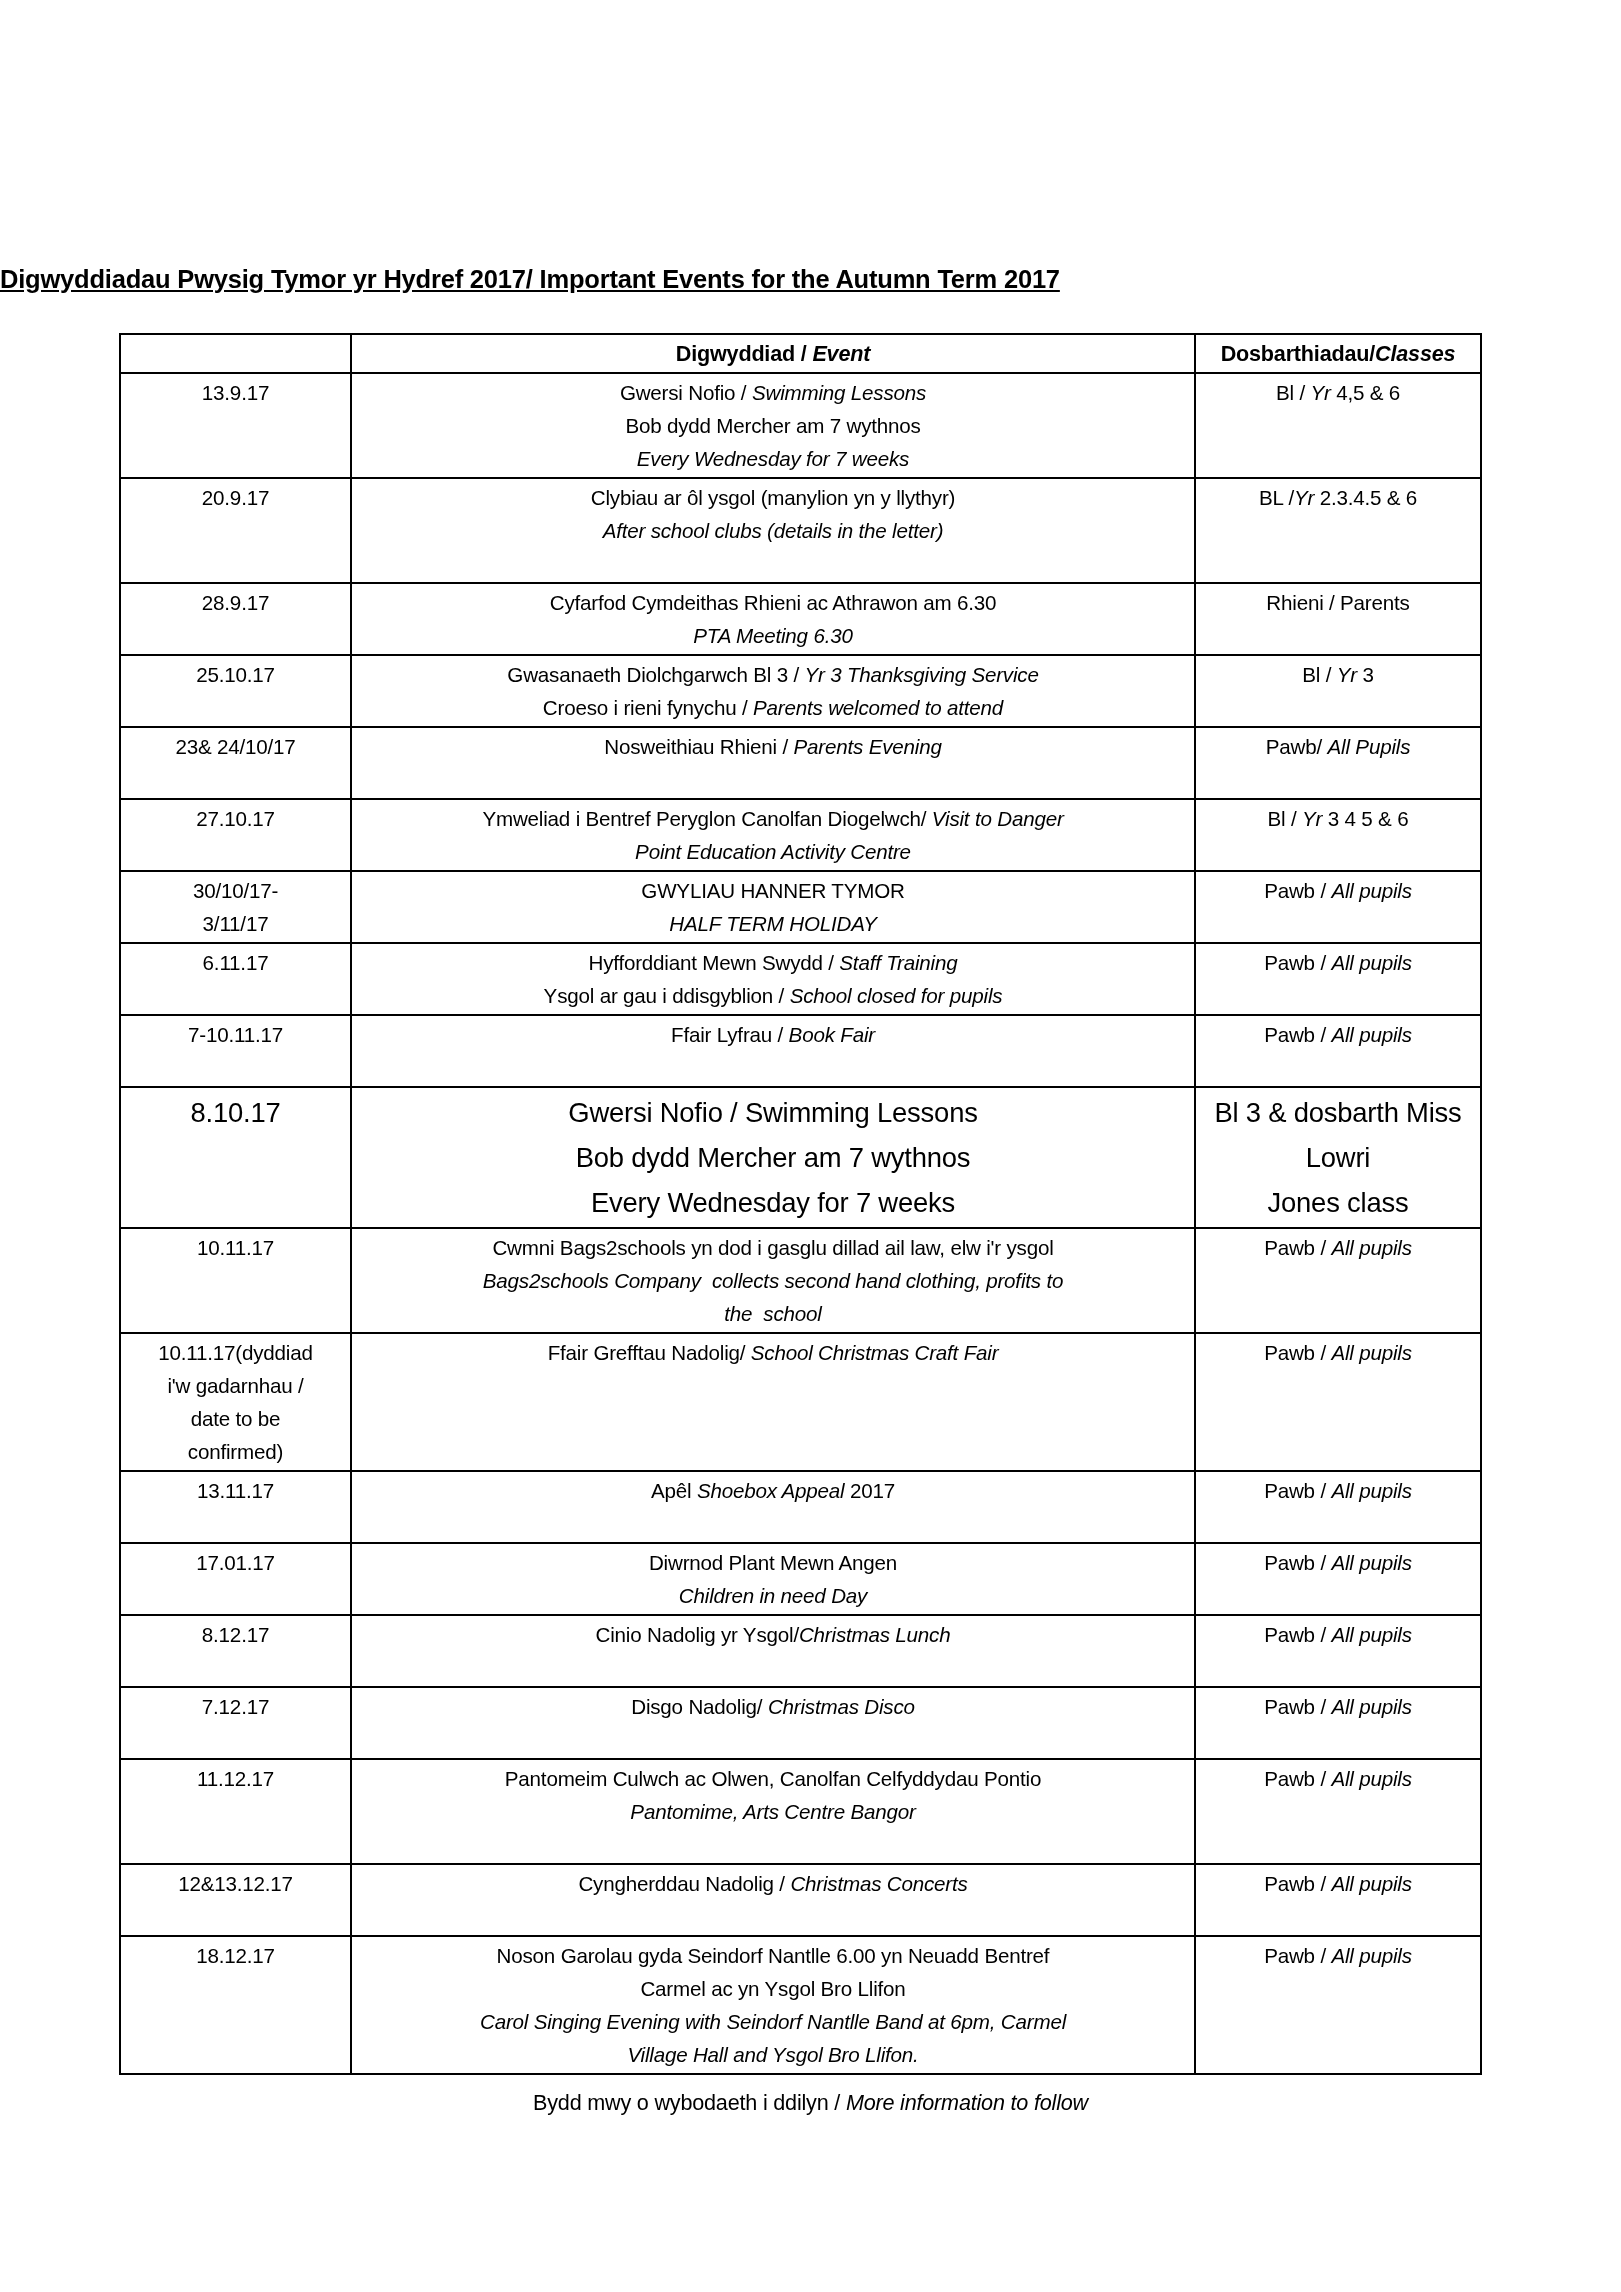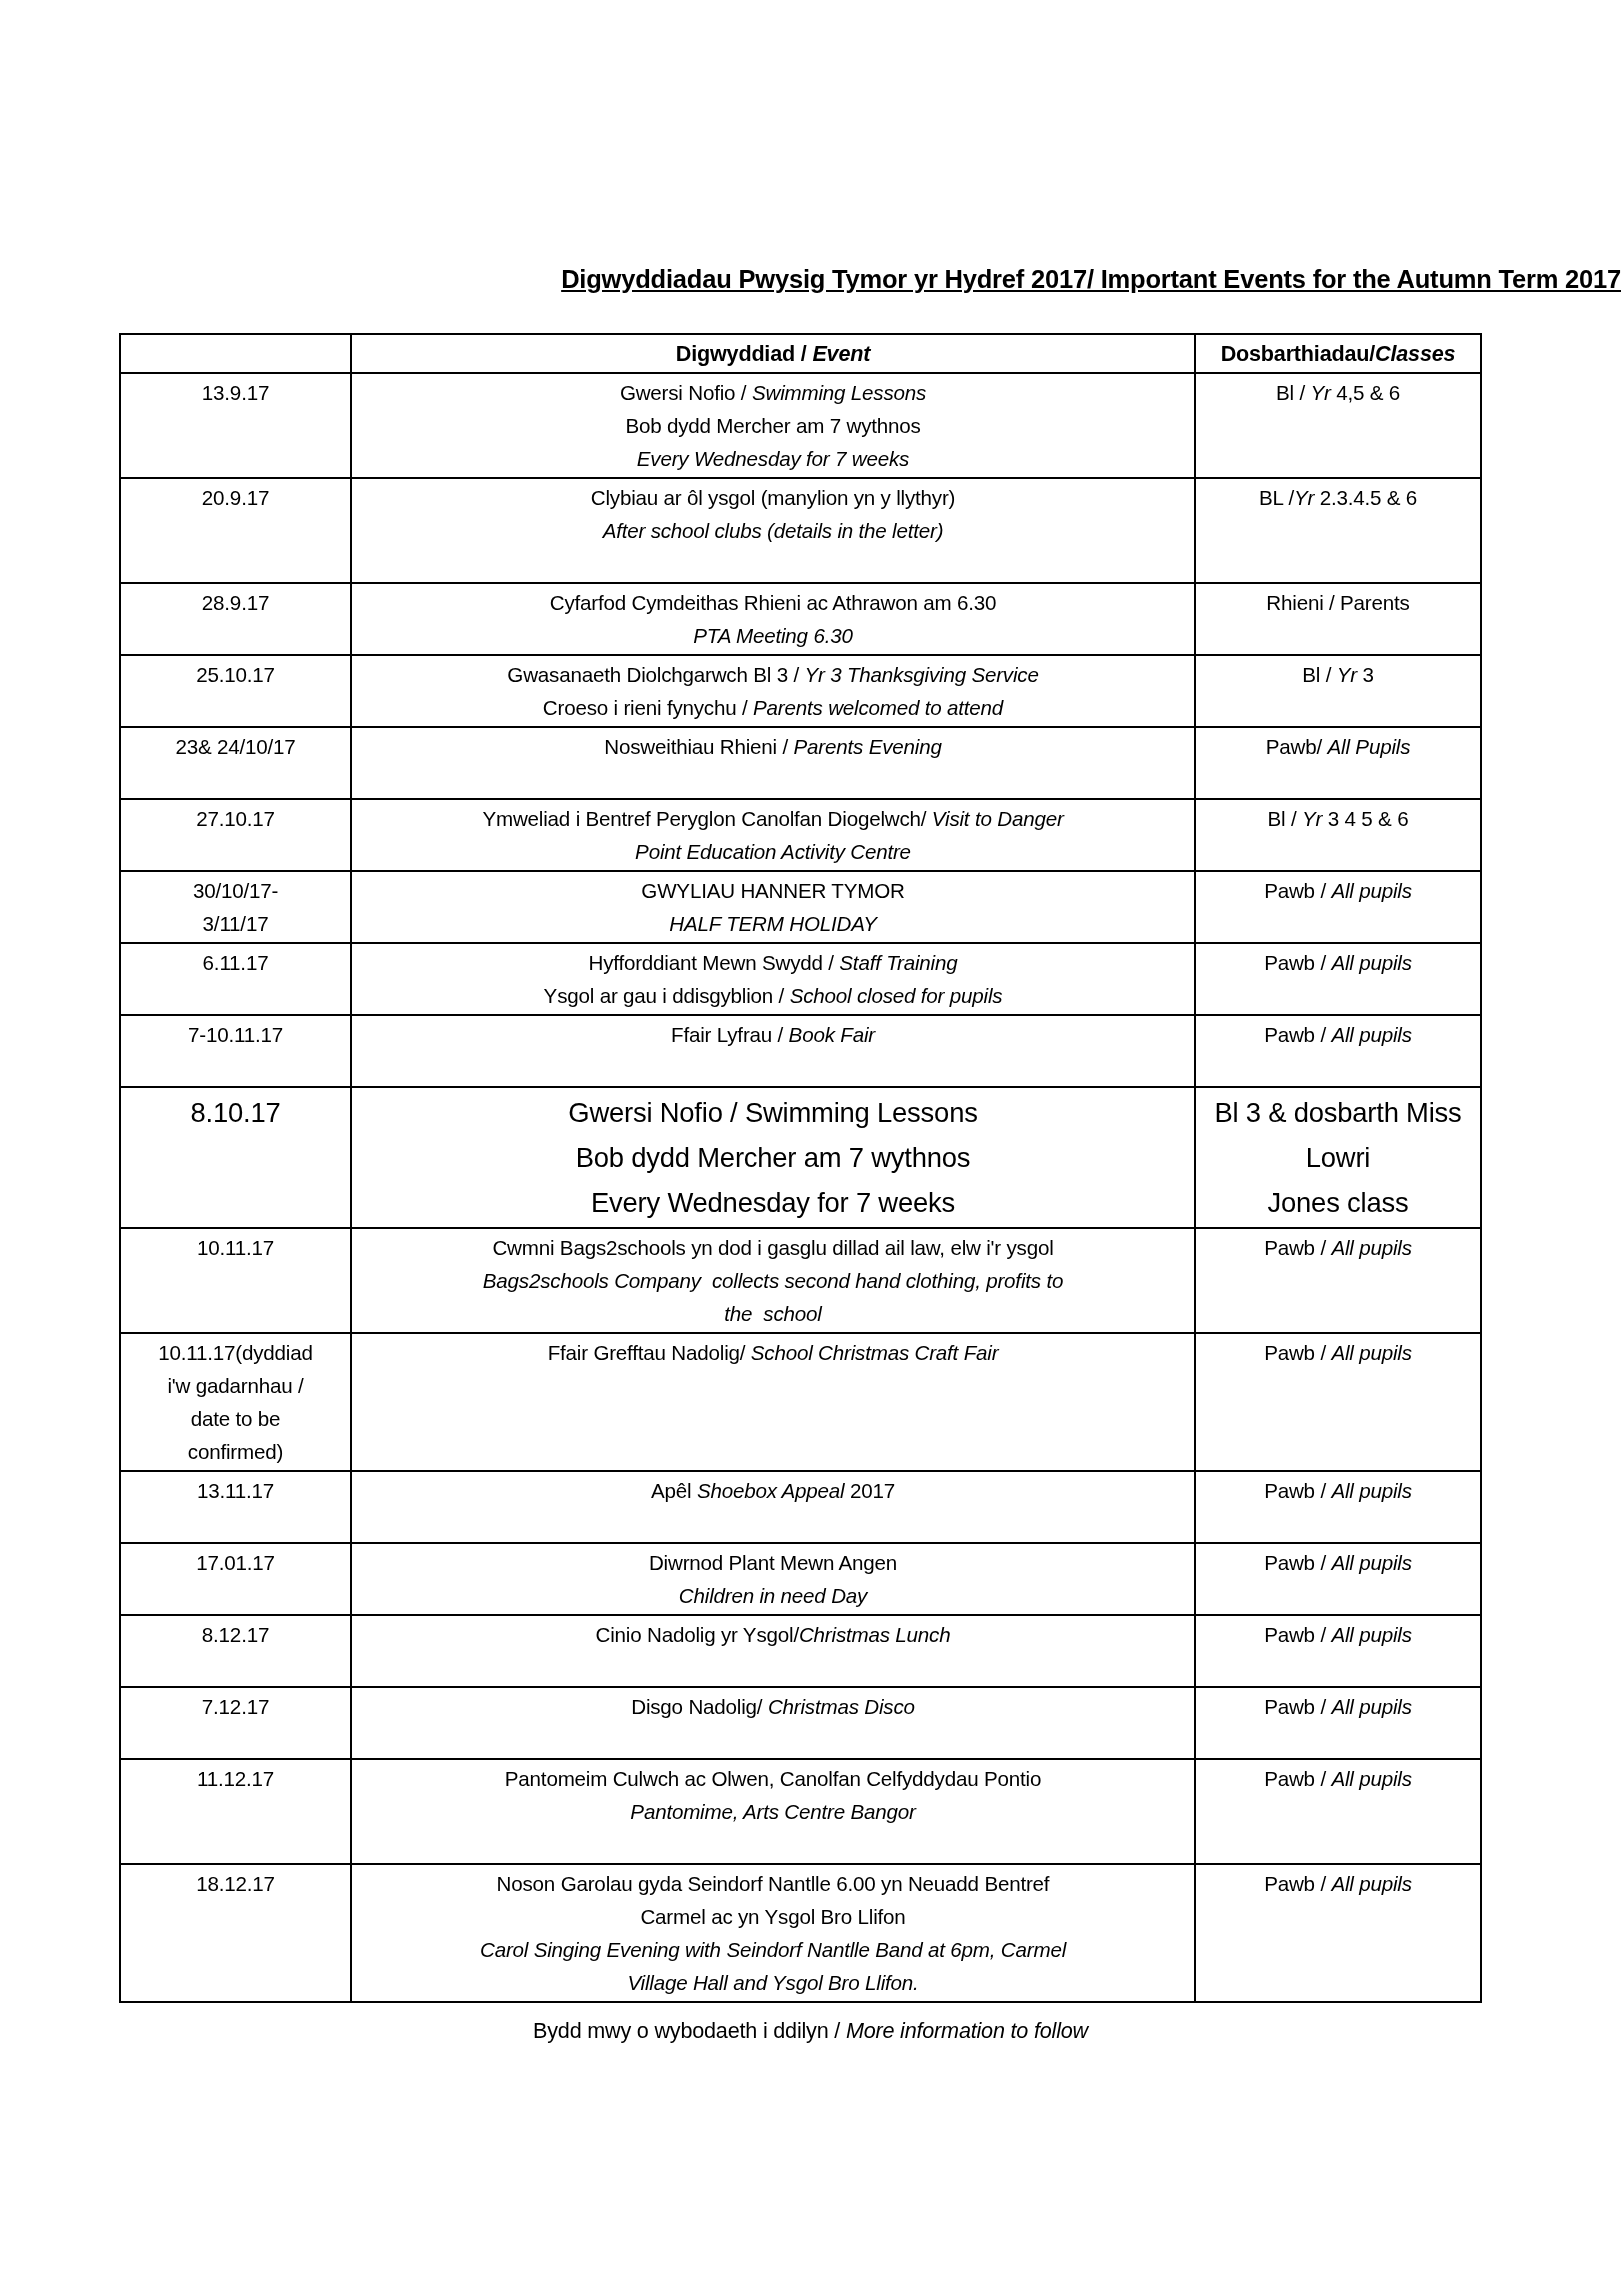--- a/index.html
+++ b/index.html
@@ -10,21 +10,21 @@
   body {
     width: 1621px;
     height: 2293px;
     position: relative;
     font-family: "Liberation Sans", "DejaVu Sans", sans-serif;
     color: #000000;
     -webkit-font-smoothing: antialiased;
   }
   .page-title {
     margin: 263px 0 0 0;
-    text-align: right;
+    text-align: left;
     font-size: 25.5px;
     font-weight: bold;
     line-height: 33px;
     text-decoration: underline;
     letter-spacing: -0.2px;
   }
   table.events {
     border-collapse: collapse;
     table-layout: fixed;
     margin: 37px 0 0 119px;
@@ -312,20 +312,32 @@
           <div class="line"><span>Pantomeim Culwch ac Olwen, Canolfan Celfyddydau Pontio</span></div>
           <div class="line"><em>Pantomime, Arts Centre Bangor</em></div>
           <div class="line">&nbsp;</div>
         </td>
         <td>
           <div class="line"><span>Pawb / </span><em>All pupils</em></div>
         </td>
       </tr>
       <tr>
         <td>
+          <div class="line"><span>12&amp;13.12.17</span></div>
+        </td>
+        <td>
+          <div class="line"><span>Cyngherddau Nadolig / </span><em>Christmas Concerts</em></div>
+          <div class="line">&nbsp;</div>
+        </td>
+        <td>
+          <div class="line"><span>Pawb / </span><em>All pupils</em></div>
+        </td>
+      </tr>
+      <tr>
+        <td>
           <div class="line"><span>18.12.17</span></div>
         </td>
         <td>
           <div class="line"><span>Noson Garolau gyda Seindorf Nantlle 6.00 yn Neuadd Bentref</span></div>
           <div class="line"><span>Carmel ac yn Ysgol Bro Llifon</span></div>
           <div class="line"><em>Carol Singing Evening with Seindorf Nantlle Band at 6pm, Carmel</em></div>
           <div class="line"><em>Village Hall and Ysgol Bro Llifon.</em></div>
         </td>
         <td>
           <div class="line"><span>Pawb / </span><em>All pupils</em></div>

